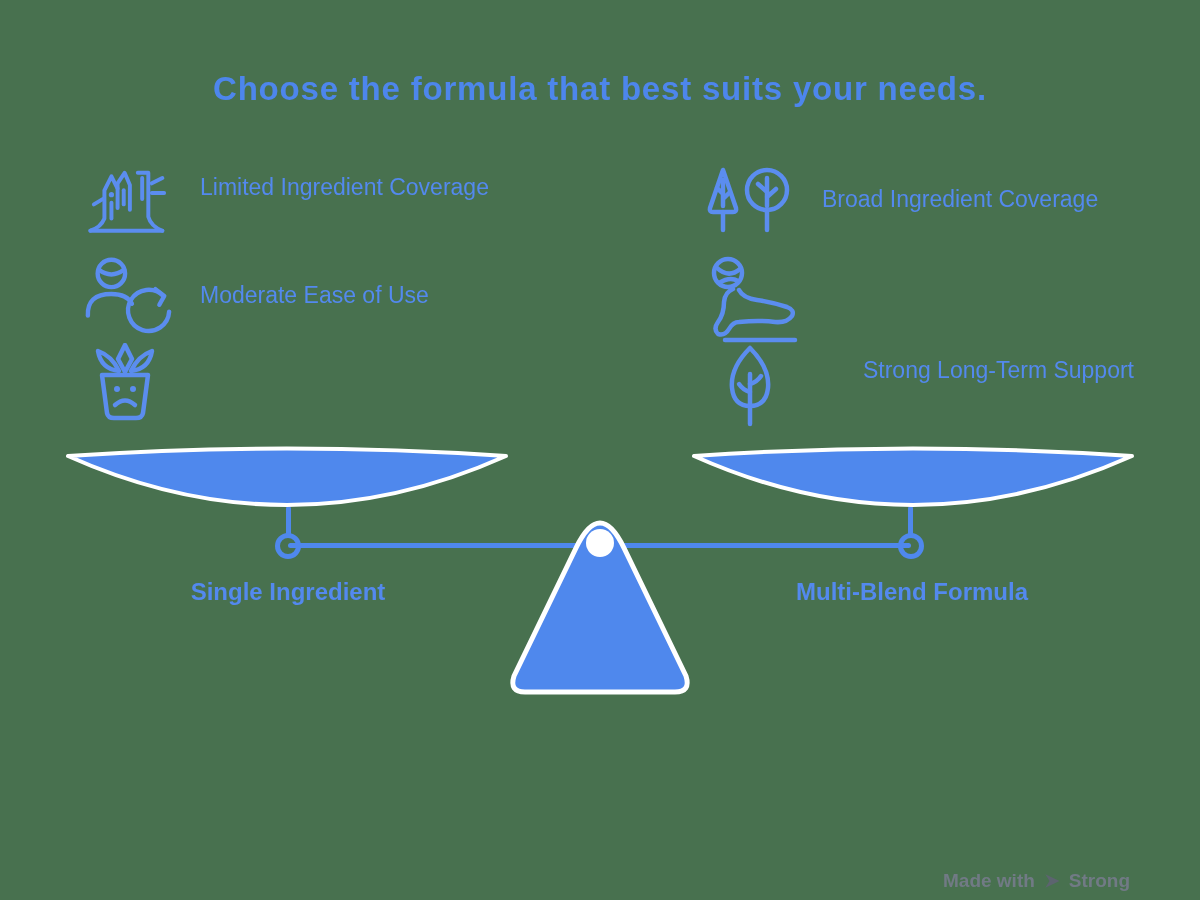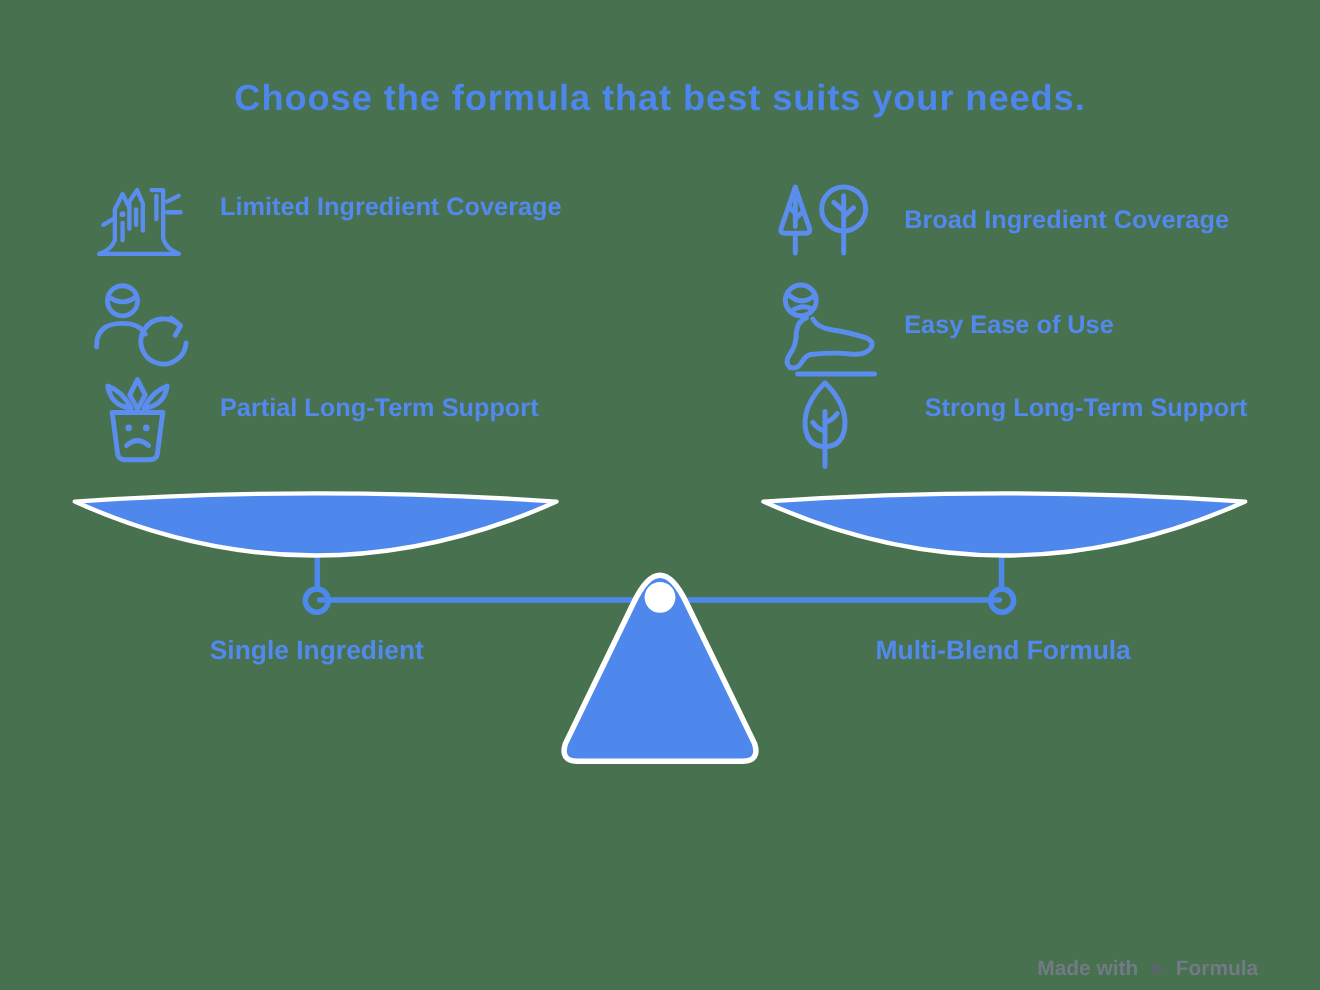--- a/index.html
+++ b/index.html
@@ -32,21 +32,21 @@
     letter-spacing:0.8px;
     color:var(--title-blue);
   }
   .icon-box{position:absolute;display:block;}
   .icon-box svg{display:block;width:100%;height:100%;}
   .feat-text{
     position:absolute;
     width:312px;
     font-size:23px;
     line-height:27px;
-    font-weight:700;
+    font-weight:400;
     color:var(--text-blue);
   }
   .stroke{
     fill:none;
     stroke:var(--icon-blue);
     stroke-width:4.5;
     stroke-linecap:round;
     stroke-linejoin:round;
   }
   .dotfill{fill:var(--icon-blue);stroke:none;}
@@ -99,33 +99,33 @@
 
   <span class="icon-box" style="left:82px;top:254px;width:94px;height:82px;">
     <svg viewBox="0 0 96 82">
       <circle class="stroke" cx="30" cy="19" r="14"></circle>
       <path class="stroke" d="M17,15 Q30,25 43,15"></path>
       <path class="stroke" d="M6,62 Q5,40 30,40 Q46,40 51,50"></path>
       <path class="stroke" d="M83,42 A21,21 0 1 0 89,58"></path>
       <path class="stroke" d="M75,35 L84,42 L79,51"></path>
     </svg>
   </span>
+  <div class="feat-text" style="left:200px;top:282px;">Moderate Ease of Use</div>
 
   <span class="icon-box" style="left:86px;top:343px;width:78px;height:80px;">
     <svg viewBox="0 0 78 80">
       <path class="stroke" d="M12,8 Q26,13 33,28 Q15,26 12,8 Z"></path>
       <path class="stroke" d="M66,8 Q52,13 45,28 Q63,26 66,8 Z"></path>
       <path class="stroke" d="M39,2 L46,16 L39,29 L32,16 Z"></path>
       <path class="stroke" d="M16,32 L62,32 L57,70 Q56,75 50,75 L28,75 Q22,75 21,70 Z"></path>
       <circle class="dotfill" cx="31" cy="46" r="3"></circle>
       <circle class="dotfill" cx="47" cy="46" r="3"></circle>
       <path class="stroke" d="M29,62 Q39,53 49,62"></path>
     </svg>
   </span>
-  <div class="feat-text" style="left:200px;top:357px;">Partial Long-Term Support</div>
 
   <span class="icon-box" style="left:703px;top:166px;width:92px;height:70px;">
     <svg viewBox="0 0 92 70">
       <path class="stroke" d="M20,4 L33,42 Q34,46 30,46 L10,46 Q6,46 7,42 Z"></path>
       <path class="stroke" d="M20,46 L20,64"></path>
       <path class="stroke" d="M20,14 L20,40 M20,28 L14,22 M20,33 L26,27"></path>
       <circle class="stroke" cx="64" cy="24" r="20"></circle>
       <path class="stroke" d="M64,44 L64,64"></path>
       <path class="stroke" d="M64,12 L64,40 M64,26 L55,18 M64,31 L73,23"></path>
     </svg>
@@ -134,21 +134,20 @@
 
   <span class="icon-box" style="left:695px;top:256px;width:110px;height:88px;">
     <svg viewBox="0 0 110 88">
       <circle class="stroke" cx="33" cy="17" r="14"></circle>
       <path class="stroke" d="M21,11 Q33,23 45,13"></path>
       <path class="stroke" d="M24,27 Q35,20 43,25"></path>
       <path class="stroke" d="M38,33 Q30,36 29,46 Q29,58 23,66 Q18,73 23,78 Q30,80 34,73 Q38,66 44,66 Q64,64 80,66 Q92,67 97,60 Q100,54 92,51 Q76,46 62,44 Q48,42 44,34"></path>
       <path class="stroke" d="M30,84 L100,84"></path>
     </svg>
   </span>
-  <div class="feat-text" style="left:822px;top:282px;">Easy Ease of Use</div>
 
   <span class="icon-box" style="left:718px;top:344px;width:64px;height:84px;">
     <svg viewBox="0 0 64 84">
       <path class="stroke" d="M32,4 Q52,24 50,44 Q48,62 32,62 Q16,62 14,44 Q12,24 32,4 Z"></path>
       <path class="stroke" d="M32,80 L32,30"></path>
       <path class="stroke" d="M32,48 Q25,46 21,40"></path>
       <path class="stroke" d="M32,40 Q39,38 43,32"></path>
     </svg>
   </span>
   <div class="feat-text" style="left:822px;top:357px;text-align:right;">Strong Long-Term Support</div>
@@ -174,16 +173,16 @@
   </svg>
 
   <div class="pan-label" style="left:128px;">Single Ingredient</div>
   <div class="pan-label" style="left:752px;">Multi-Blend Formula</div>
 
   <div class="watermark">
     <span>Made with</span>
     <svg width="20" height="20" viewBox="0 0 24 24">
       <path d="M4,4 L21,12 L4,20 L9,12 Z" fill="#5c646f"></path>
     </svg>
-    <span>Formula</span>
+    <span>Strong</span>
   </div>
 
 </div>
 
 </body></html>

